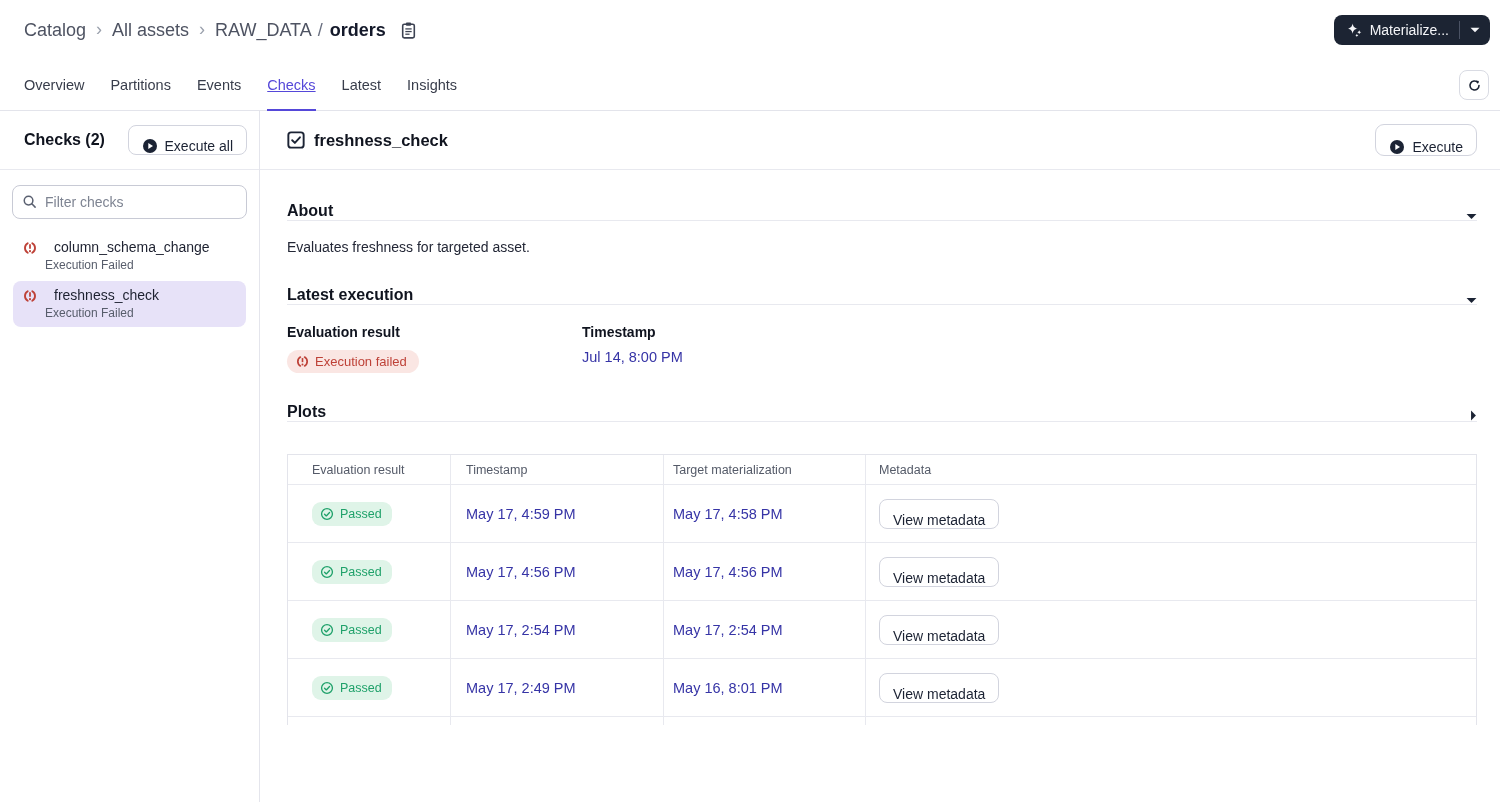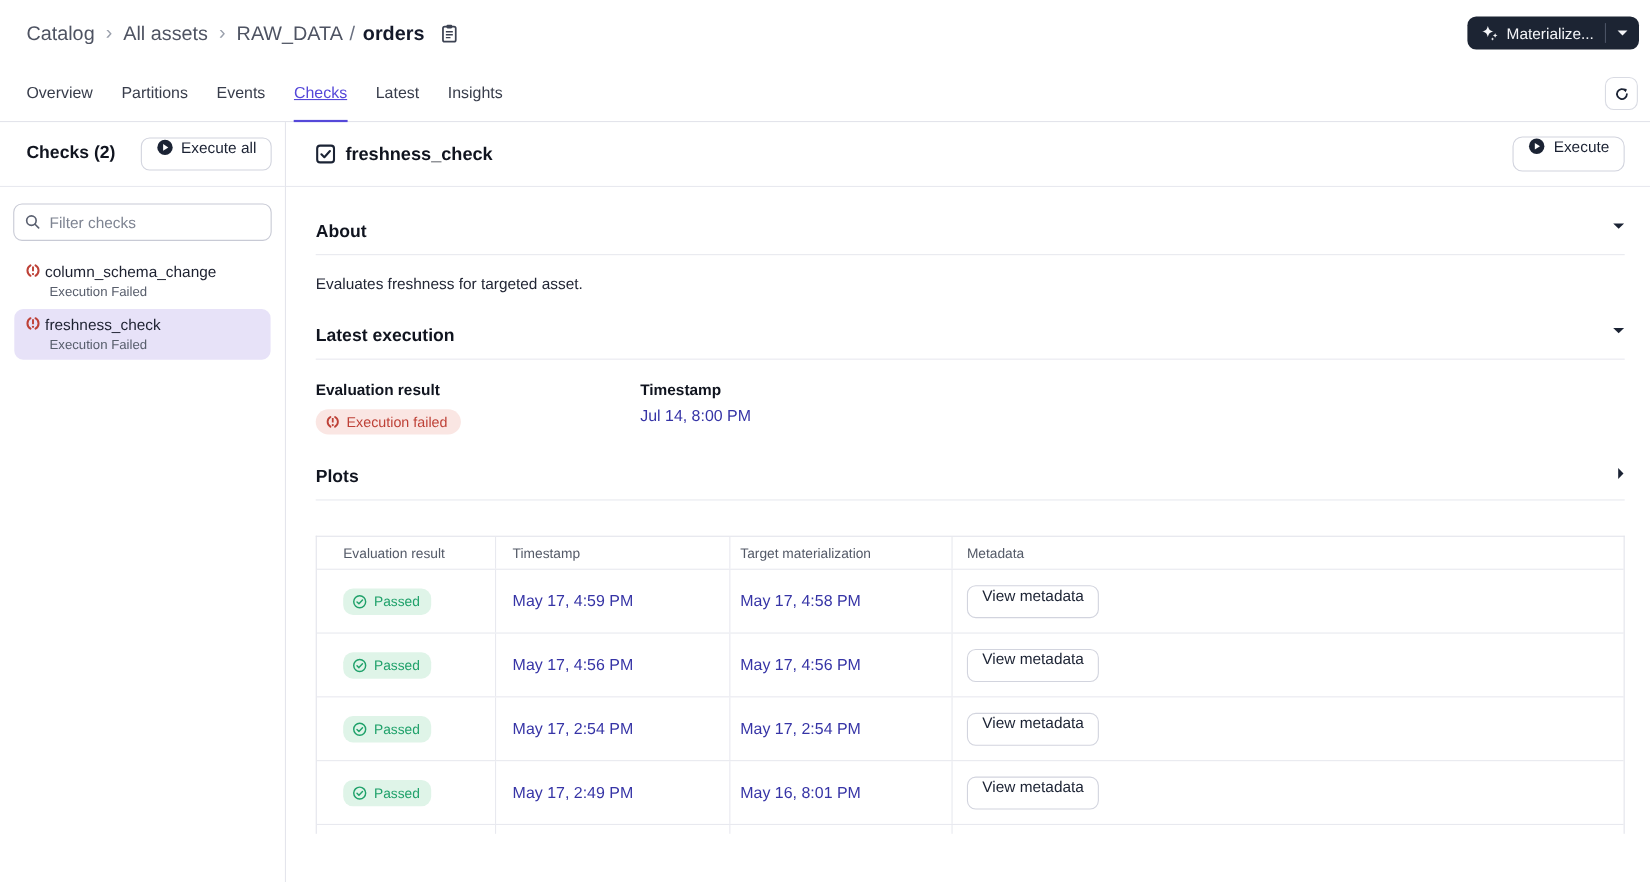--- a/index.html
+++ b/index.html
@@ -37,46 +37,46 @@
 
   
   .content-row { display:flex; height:691px; }
   .sidebar { width:260px; border-right:1px solid #E4E5EC; flex-shrink:0; }
   .main { flex:1; min-width:0; }
 
   
   .sidebar-header { height:59px; display:flex; align-items:center; justify-content:space-between;
     padding:0 12px 0 24px; border-bottom:1px solid #E8E9EF; }
   .sidebar-title { font-size:16px; font-weight:700; color:#10141F; }
-  .btn-light { display:inline-flex; align-items:flex-start; gap:7px; background:#fff;
+  .btn-light { display:inline-flex; align-items:flex-end; gap:7px; background:#fff;
     border:1px solid #D2D4DE; border-radius:8px; height:30px; padding:0 13px; font-size:14px;
     color:#1B2233; cursor:pointer; font-family:inherit; }
   .filter-wrap { margin:15px 12px 14px 12px; position:relative; }
   .filter-input { width:100%; height:34px; border:1px solid #C8CAD5; border-radius:8px;
     padding:0 10px 0 32px; font-size:14px; color:#232736; outline:none; font-family:inherit; }
   .filter-input::placeholder { color:#7E8492; }
   .filter-search-icon { position:absolute; left:10px; top:9px; }
   .check-list { padding:0 13px; display:flex; flex-direction:column; gap:2px; }
   .check-item { border-radius:8px; padding:6px 10px 7px 10px; cursor:pointer; }
   .check-item.selected { background:#E7E2F8; }
-  .check-item-top { display:flex; align-items:flex-start; gap:4px; }
+  .check-item-top { display:flex; align-items:flex-end; gap:17px; }
   .check-item-name { font-size:14px; color:#1D2130; }
   .check-item-status { font-size:12px; color:#575D6B; margin-left:22px; margin-top:3px; }
 
   
   .main-header { height:59px; display:flex; align-items:center; justify-content:space-between;
     padding:0 23px 0 27px; border-bottom:1px solid #E8E9EF; }
   .main-title-wrap { display:flex; align-items:center; gap:9px; }
   .main-title { font-size:16.5px; font-weight:700; color:#10141F; }
   .btn-light.execute { height:32px; border-radius:9px; }
 
   
   .main-body { padding:0 23px 0 27px; }
-  .section-head { display:flex; align-items:flex-start; justify-content:space-between;
-    padding-bottom:11px; border-bottom:1px solid #E8E9EF; cursor:pointer; }
+  .section-head { display:flex; align-items:flex-end; justify-content:space-between;
+    border-bottom:1px solid #E8E9EF; cursor:pointer; }
   .section-title { font-size:16px; font-weight:700; color:#10141F; }
   .about-section { margin-top:32px; }
   .about-desc { margin-top:18px; font-size:14px; color:#232736; }
   .latest-section { margin-top:31px; }
   .latest-content { margin-top:19px; display:flex; }
   .latest-col { width:295px; }
   .field-label { font-size:14px; font-weight:700; color:#10141F; }
   .badge-failed { margin-top:10px; display:inline-flex; align-items:center; gap:6px;
     background:#FAE6E3; border-radius:999px; padding:4px 12px 4px 9px; font-size:13px; color:#BE4137; }
   .ts-link { margin-top:9px; font-size:14.5px; color:#3634A6; cursor:pointer; }

